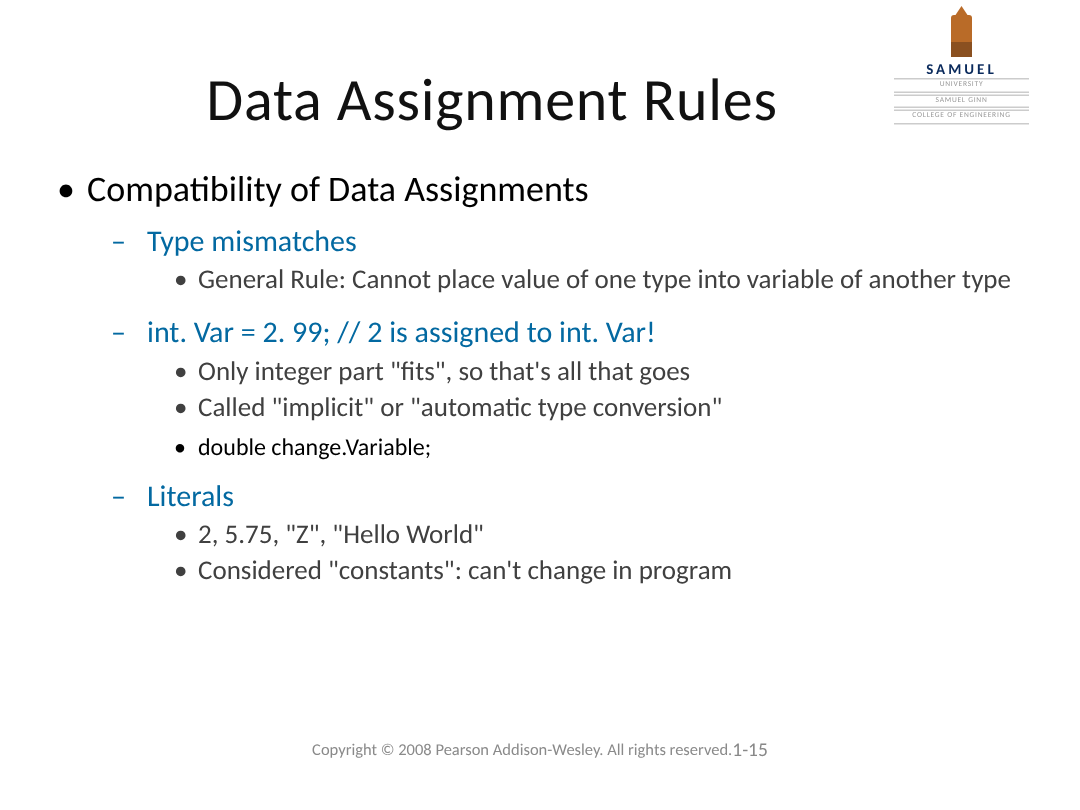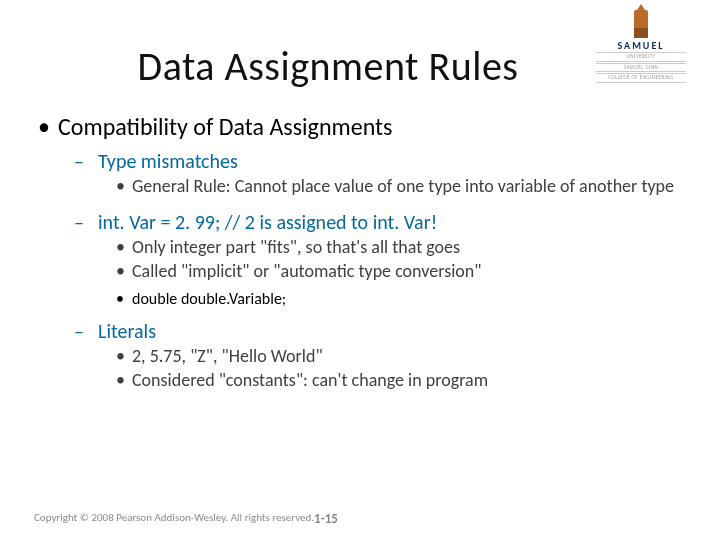--- a/index.html
+++ b/index.html
@@ -136,32 +136,31 @@
     color: #000;
   }
   .l3b::before {
     content: "•";
     position: absolute;
     left: 2px;
     top: 0;
   }
   .footer {
     position: absolute;
-    bottom: 14px;
+    bottom: 32px;
     left: 34px;
     right: 34px;
     display: flex;
-    justify-content: flex-start;
+    justify-content: center;
     font-size: 11px;
     color: #8a8a8a;
   }
   .pagenum {
     font-size: 13px;
     color: #888;
-    font-weight: bold;
   }
 </style>
 </head>
 <body>
 
 <div class="slide">
 
   <div class="header-row">
     <h1 class="title">Data Assignment Rules</h1>
     <div class="logo">
@@ -177,21 +176,21 @@
 
     <div class="l1">Compatibility of Data Assignments</div>
 
     <div class="l2">Type mismatches</div>
     <div class="l3">General Rule: Cannot place value of one type into variable of another type</div>
 
     <div class="l2" style="margin-top:12px">int. Var = 2. 99;    // 2 is assigned to int. Var!</div>
     <div class="l3">Only integer part "fits", so that's all that goes</div>
     <div class="l3">Called "implicit" or "automatic type conversion"</div>
 
-    <div class="l3b">double double.Variable;</div>
+    <div class="l3b">double change.Variable;</div>
 
     <div class="l2" style="margin-top:10px">Literals</div>
     <div class="l3">2, 5.75, "Z", "Hello World"</div>
     <div class="l3">Considered "constants": can't change in program</div>
 
   </div>
 
   <div class="footer">
     <span>Copyright © 2008 Pearson Addison-Wesley. All rights reserved.</span>
     <span class="pagenum">1-15</span>

